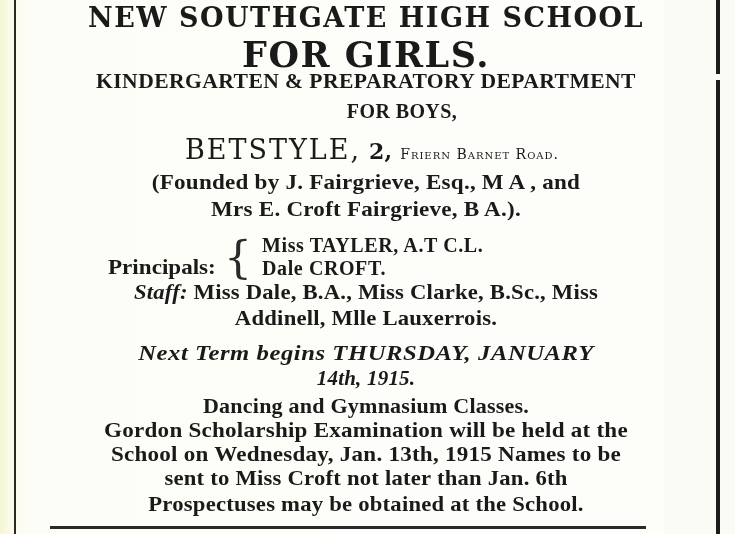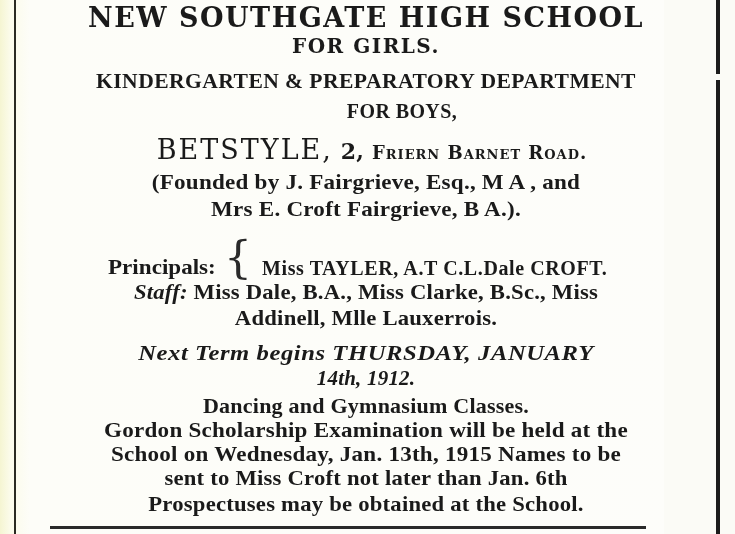--- a/index.html
+++ b/index.html
@@ -49,43 +49,43 @@
     text-align: center;
     white-space: nowrap;
     font-weight: bold;
     letter-spacing: 0.2px;
   }
   .l-title {
     top: 2px; font-size: 27px; letter-spacing: 1.5px;
     font-family: "DejaVu Serif", serif; font-weight: bold;
   }
   .l-title2 {
-    top: 34px; font-size: 20px; letter-spacing: 1.5px;
+    top: 34px; font-size: 35px; letter-spacing: 1.5px;
   }
   .l-kinder {
     top: 70px; font-size: 20px; letter-spacing: 0.4px;
     font-family: "Liberation Serif", serif; font-weight: bold;
     transform: scaleX(1.08);
   }
   .l-boys {
     top: 100px; font-size: 20px; letter-spacing: 0.4px;
     font-family: "Liberation Serif", serif;
     padding-left: 36px;
   }
   .l-address {
     top: 134px; font-size: 22px;
   }
   .l-address .big {
     font-size: 27px; font-weight: normal; letter-spacing: 2px;
     font-family: "DejaVu Serif", serif;
     margin-left: 12px;
   }
   .l-address .sc {
-    font-variant: small-caps; font-size: 18px; letter-spacing: 1px;
-    font-weight: bold;
+    font-variant: small-caps; font-size: 14px; letter-spacing: 1px;
+    font-weight: normal;
   }
   .l-founded {
     top: 170px; font-size: 21px;
     font-family: "Liberation Serif", serif;
     transform: scaleX(1.1);
   }
   .l-mrs {
     top: 197px; font-size: 21px;
     font-family: "Liberation Serif", serif;
     transform: scaleX(1.1);
@@ -101,21 +101,21 @@
     font-size: 21px; margin-right: 12px;
     transform: scaleX(1.1); transform-origin: left center;
     display: inline-block;
   }
   .principals .brace {
     font-size: 44px; font-weight: normal; line-height: 44px;
     margin: 0 10px 0 6px; color: #2a2a2a;
     font-family: "DejaVu Serif", serif;
   }
   .principals .names {
-    display: flex; flex-direction: row;
+    display: flex; flex-direction: column;
     font-family: "Liberation Serif", serif; font-weight: bold;
     font-size: 20px; line-height: 23px;
   }
   .principals .names span { letter-spacing: 0.6px; }
   .l-staff {
     top: 280px; font-size: 21px;
     font-family: "Liberation Serif", serif;
     transform: scaleX(1.08);
   }
   .l-staff i { font-style: italic; }
@@ -191,21 +191,21 @@
     </div>
   </div>
 
   <div class="line l-staff">
     <i>Staff:</i>
     <span>Miss Dale, B.A., Miss Clarke, B.Sc., Miss</span>
   </div>
   <div class="line l-addinell">Addinell, Mlle Lauxerrois.</div>
 
   <div class="line l-term">Next Term begins THURSDAY, JANUARY</div>
-  <div class="line l-term2">14th, 1912.</div>
+  <div class="line l-term2">14th, 1915.</div>
 
   <div class="line l-dancing">Dancing and Gymnasium Classes.</div>
 
   <div class="line l-gordon1">Gordon Scholarship Examination will be held at the</div>
   <div class="line l-gordon2">School on Wednesday, Jan. 13th, 1915   Names to be</div>
   <div class="line l-gordon3">sent to Miss Croft not later than Jan. 6th</div>
 
   <div class="line l-prosp">Prospectuses may be obtained at the School.</div>
 
   <div class="bottom-rule"></div>

